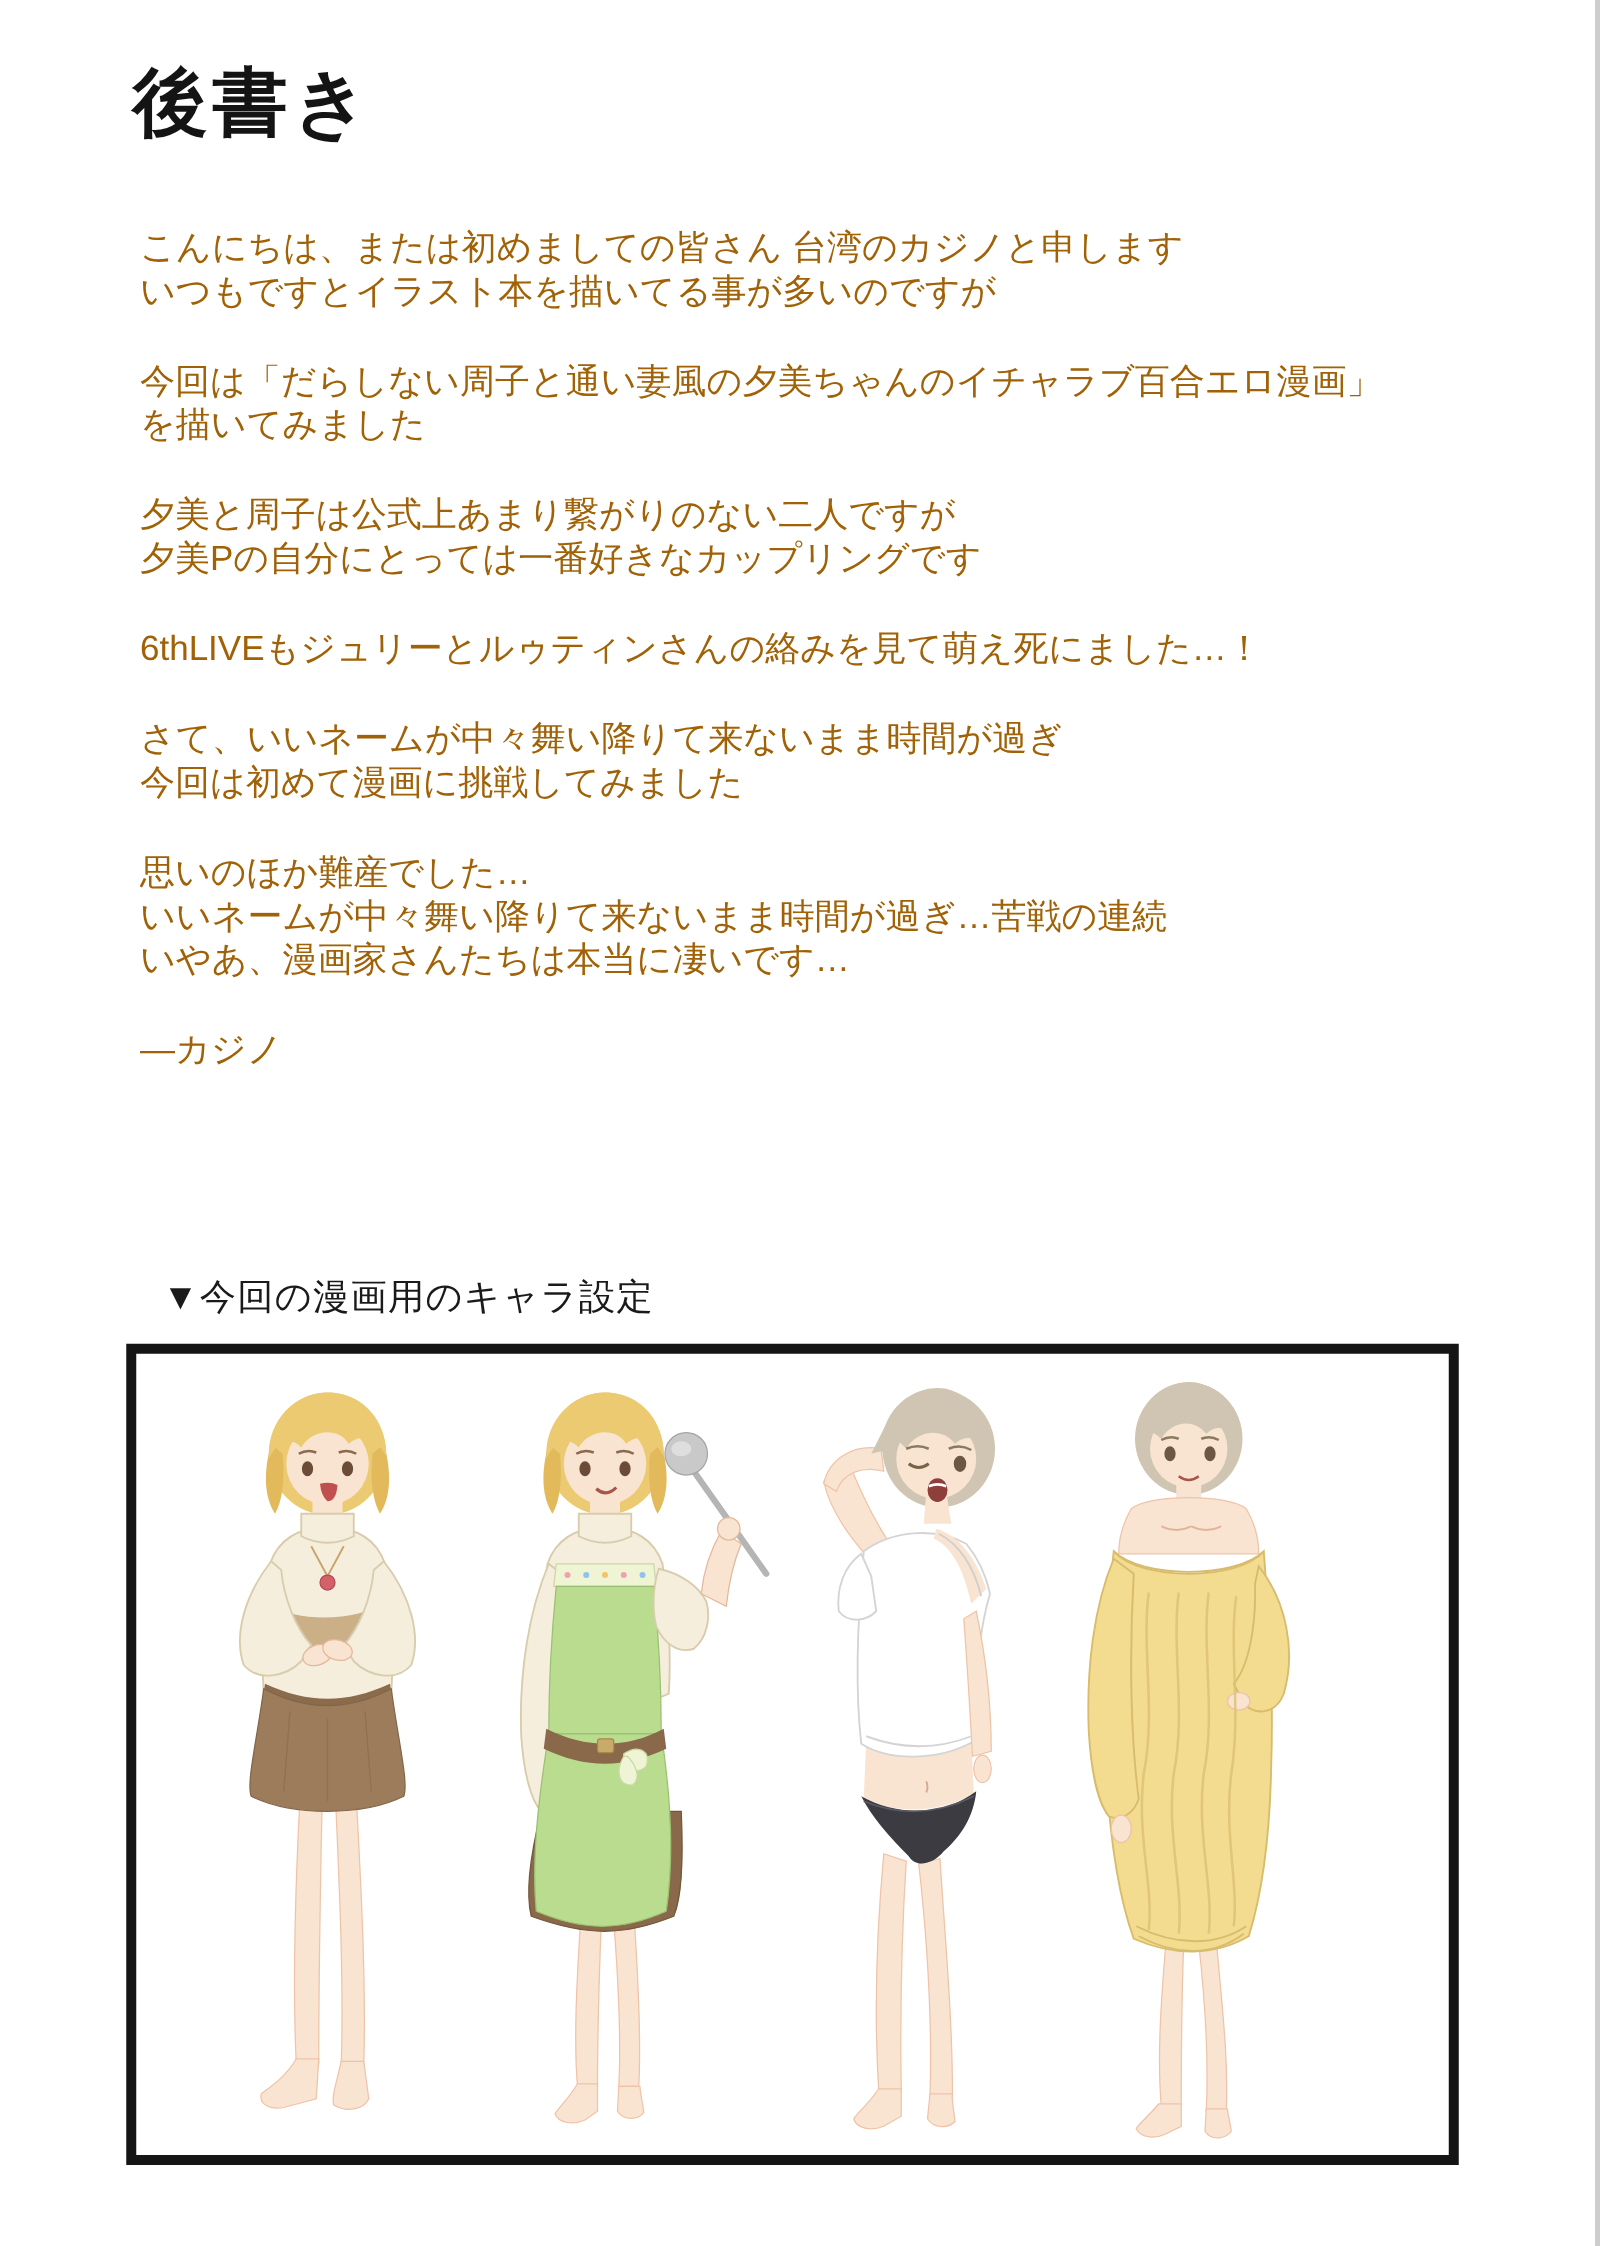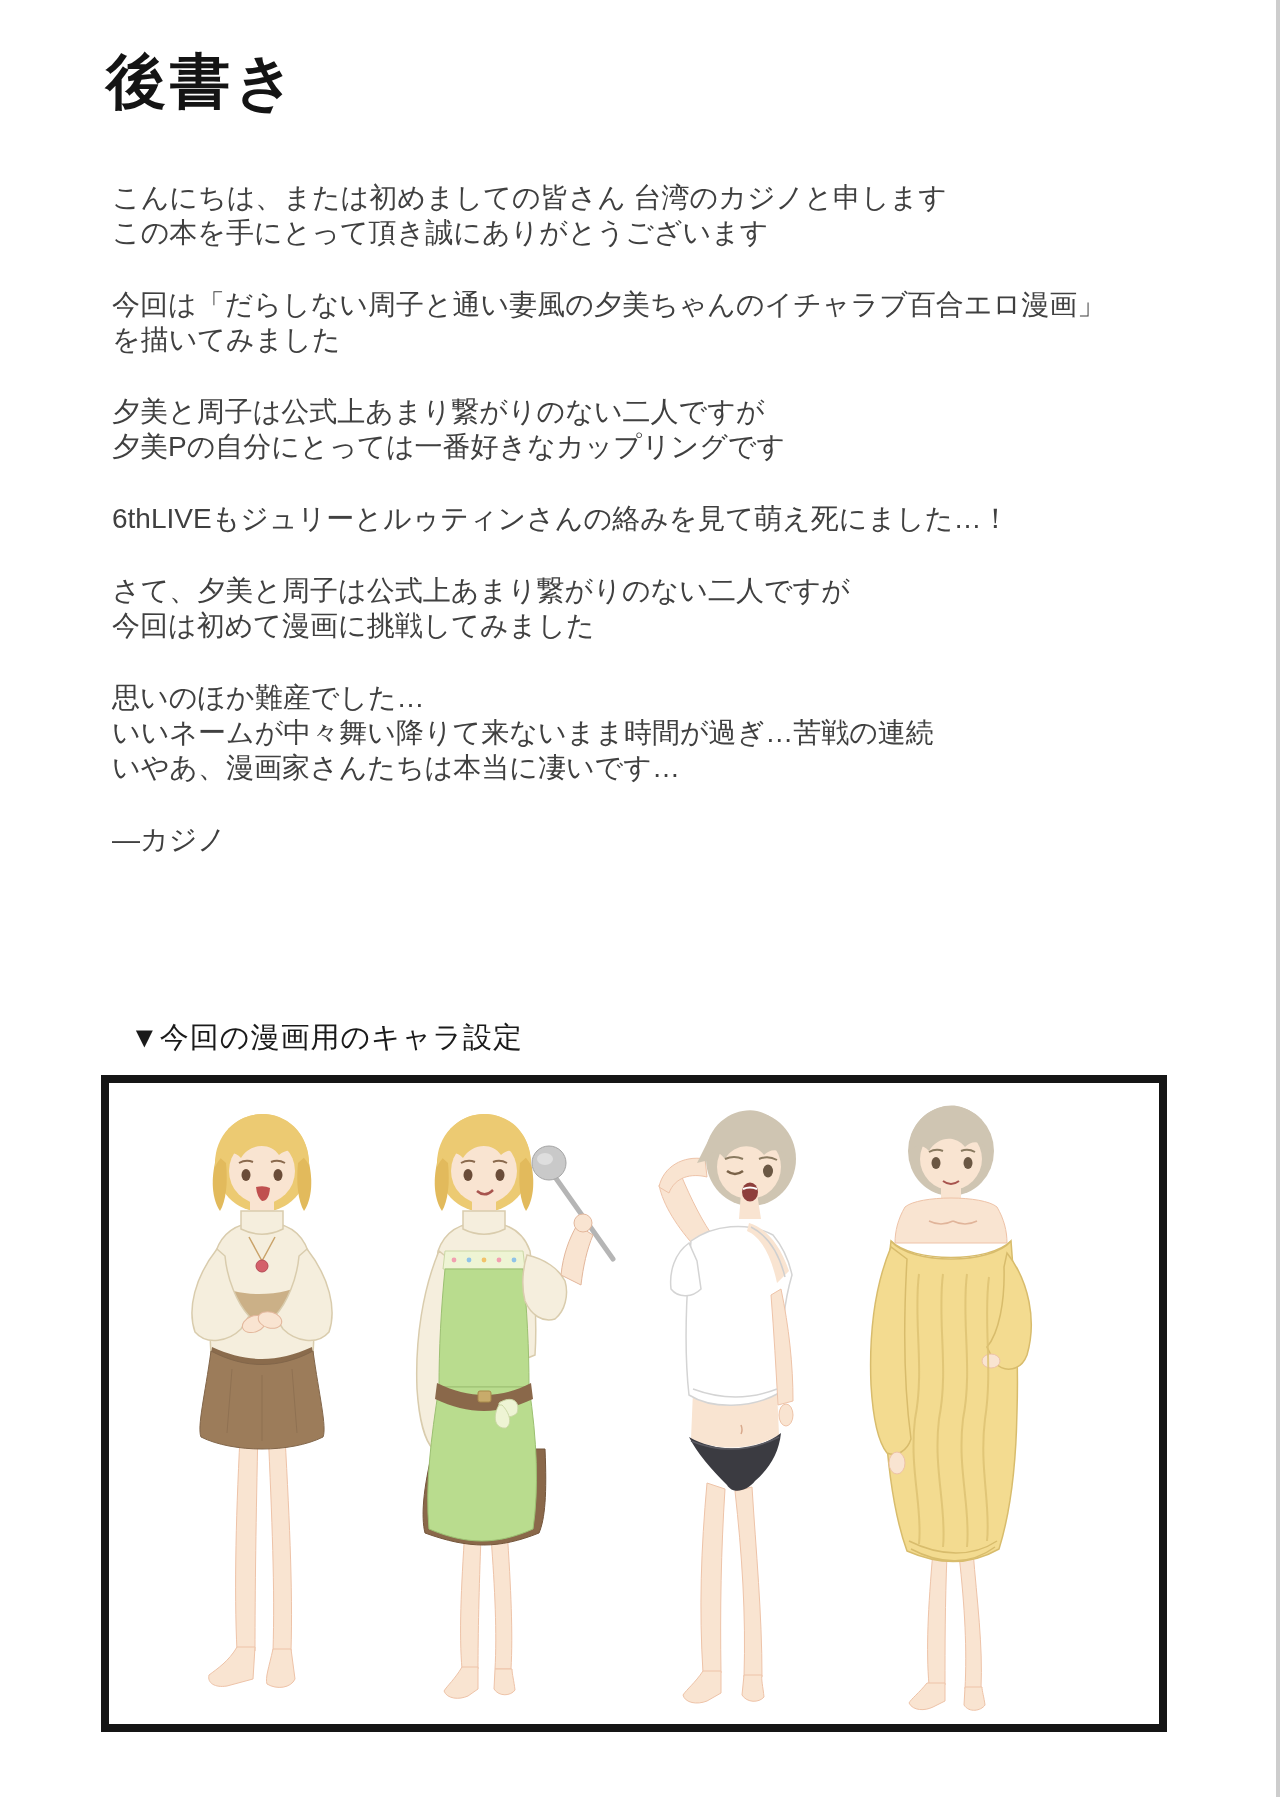--- a/index.html
+++ b/index.html
@@ -13,21 +13,21 @@
     color:#1d1d1d;
   }
   .page-title {
     position:absolute; left:106px; top:42px;
     font-size:60px; font-weight:bold; letter-spacing:4px;
     color:#141414;
     font-family:Liberation Mono, monospace;
   }
   .body-text {
     position:absolute; left:112px; top:180px; width:1080px;
-    font-size:28px; line-height:35px; color:#404040;
+    font-size:28px; line-height:35px; color:#a16207;
   }
   .body-text p { margin:0 0 37px 0; }
   .body-text .line { display:block; white-space:nowrap; }
   .signature { margin-top:0; }
   .caption {
     position:absolute; left:110px; top:1018px;
     font-size:29px; font-weight:500; color:#1a1a1a;
     letter-spacing:1px;
     margin-left:20px;
   }
@@ -50,35 +50,35 @@
   }
 </style>
 </head>
 <body>
 
 <h1 class="page-title">後書き</h1>
 
 <div class="body-text">
   <p>
     <span class="line">こんにちは、または初めましての皆さん 台湾のカジノと申します</span>
-    <span class="line">この本を手にとって頂き誠にありがとうございます</span>
+    <span class="line">いつもですとイラスト本を描いてる事が多いのですが</span>
   </p>
   <p>
     <span class="line">今回は「だらしない周子と通い妻風の夕美ちゃんのイチャラブ百合エロ漫画」</span>
     <span class="line">を描いてみました</span>
   </p>
   <p>
     <span class="line">夕美と周子は公式上あまり繋がりのない二人ですが</span>
     <span class="line">夕美Pの自分にとっては一番好きなカップリングです</span>
   </p>
   <p>
     <span class="line">6thLIVEもジュリーとルゥティンさんの絡みを見て萌え死にました…！</span>
   </p>
   <p>
-    <span class="line">さて、夕美と周子は公式上あまり繋がりのない二人ですが</span>
+    <span class="line">さて、いいネームが中々舞い降りて来ないまま時間が過ぎ</span>
     <span class="line">今回は初めて漫画に挑戦してみました</span>
   </p>
   <p>
     <span class="line">思いのほか難産でした…</span>
     <span class="line">いいネームが中々舞い降りて来ないまま時間が過ぎ…苦戦の連続</span>
     <span class="line">いやあ、漫画家さんたちは本当に凄いです…</span>
   </p>
   <p class="signature">―カジノ</p>
 </div>
 

